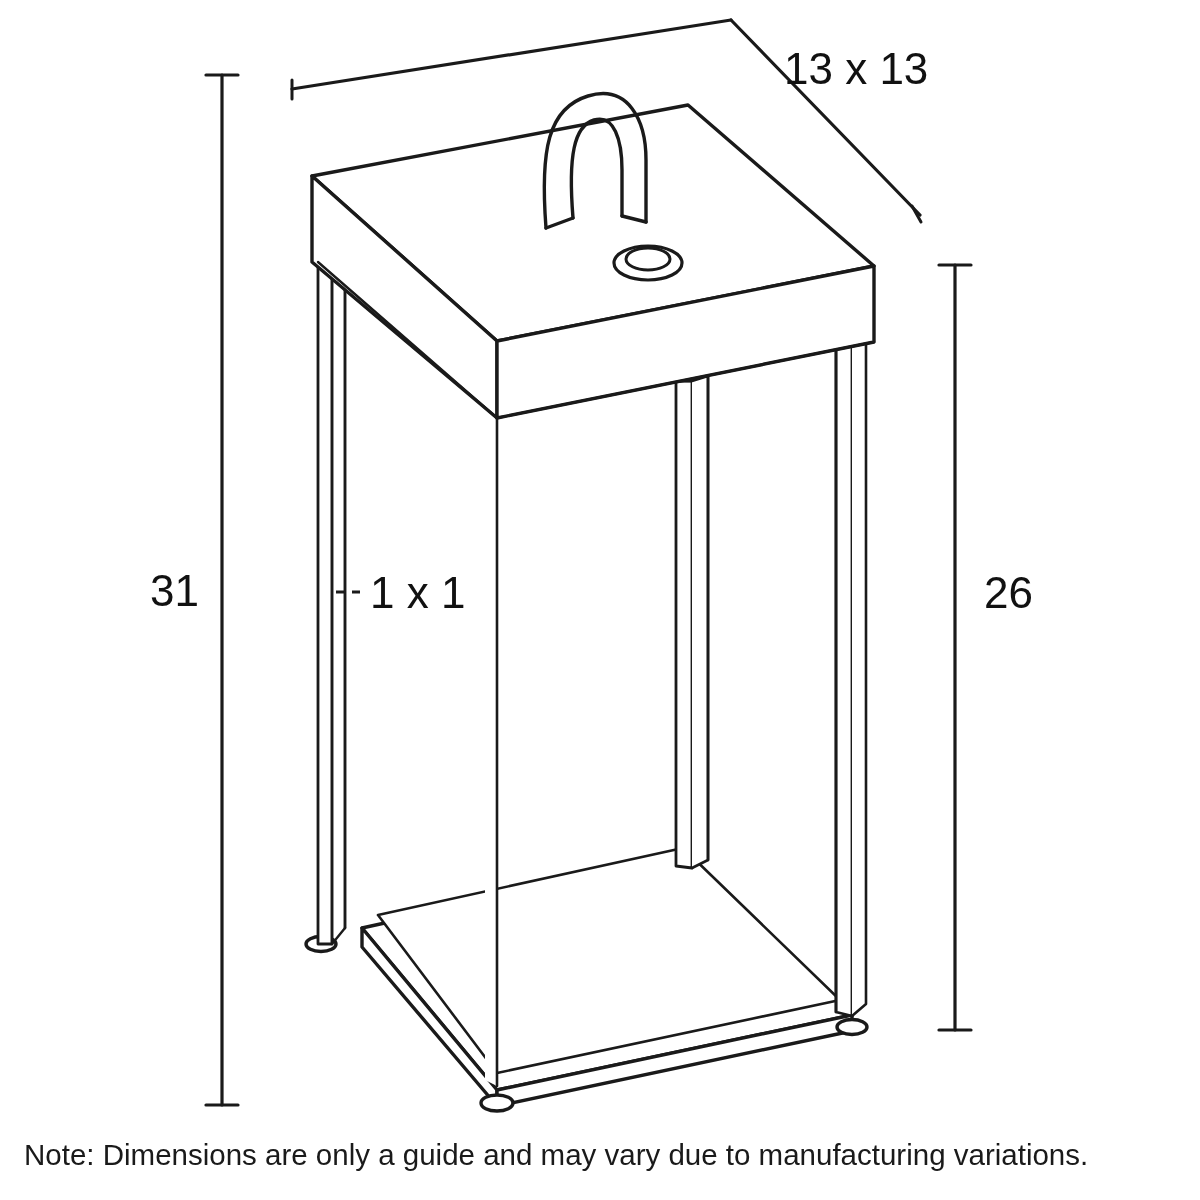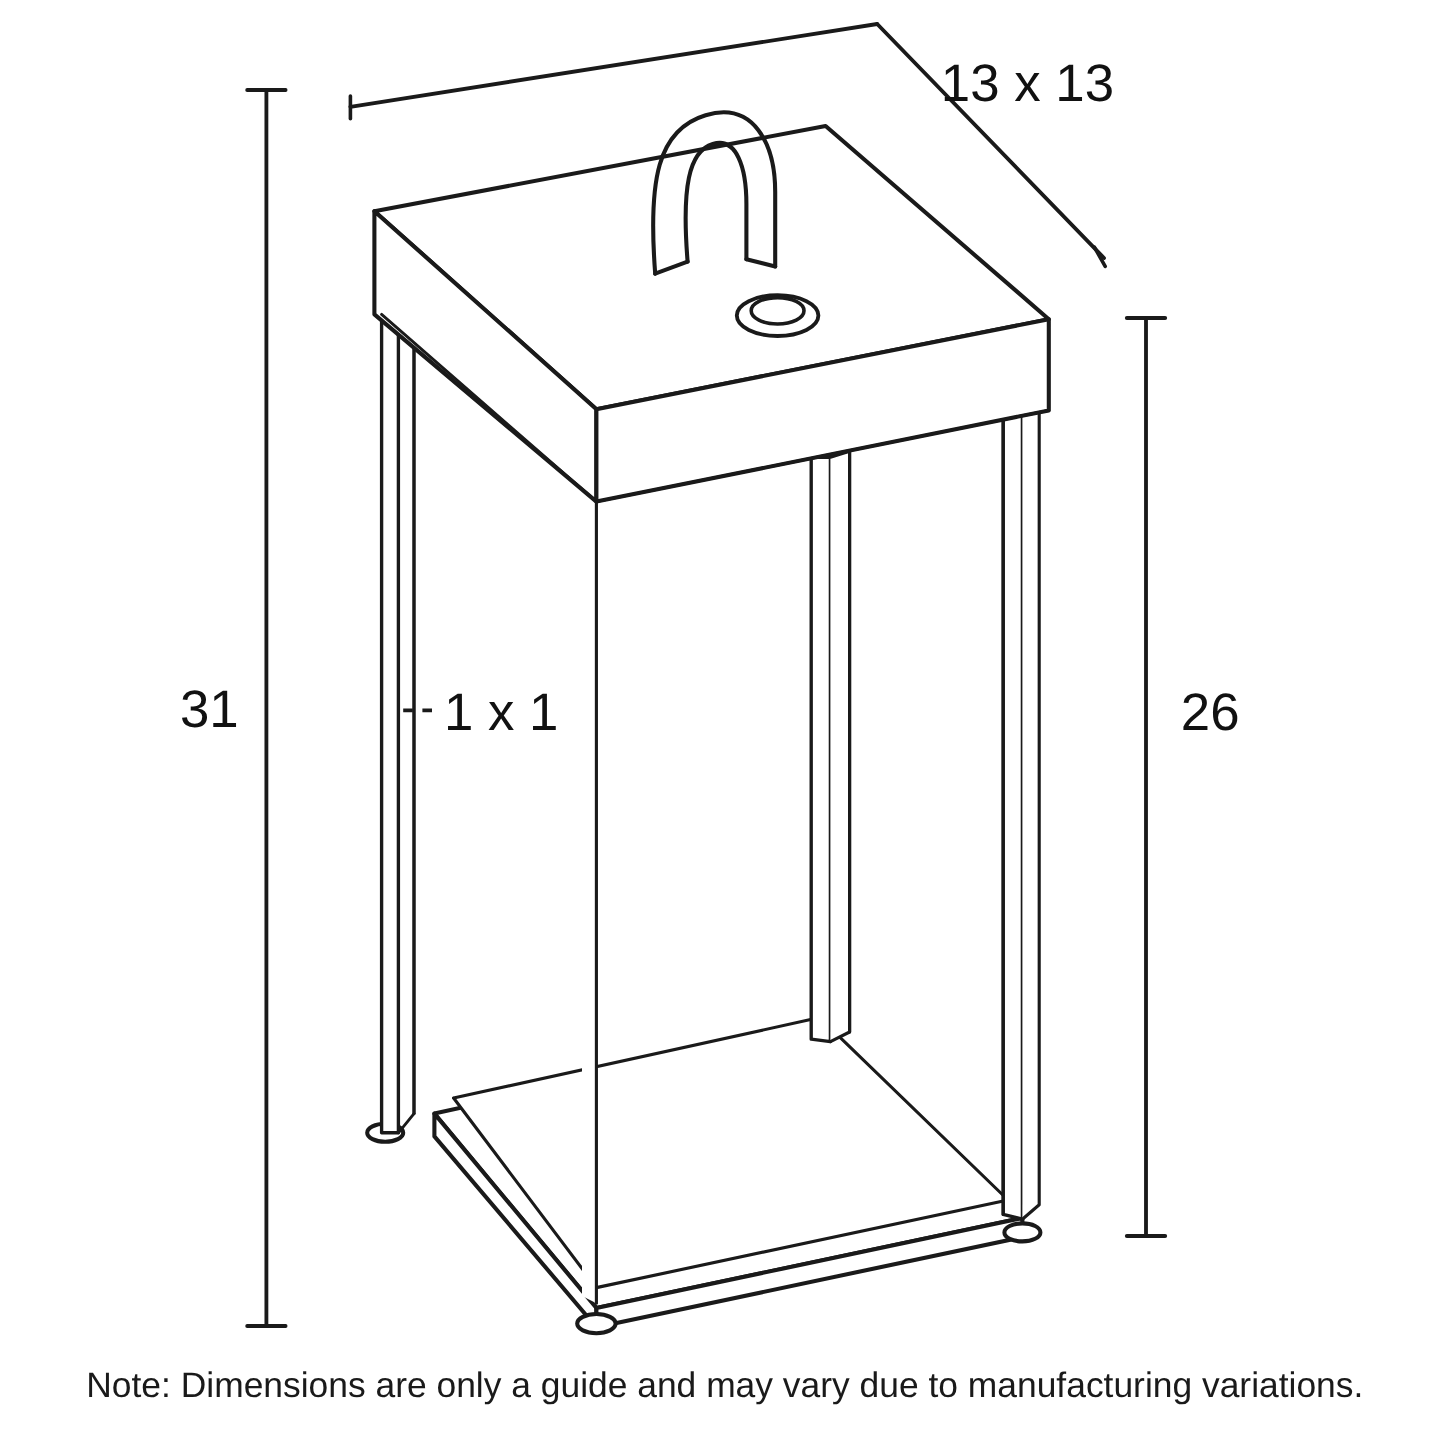--- a/index.html
+++ b/index.html
@@ -35,21 +35,20 @@
   .note-text {
     position: absolute;
     left: 24px;
     top: 1138px;
     width: 1160px;
     font-size: 29.5px;
     line-height: 34px;
     color: #1a1a1a;
     font-family: "Liberation Sans", sans-serif;
     white-space: nowrap;
-    text-align: center;
   }
 </style>
 </head>
 <body>
 
 <div id="diagram-root">
 
   <svg id="drawing" viewBox="0 0 1200 1200" xmlns="http://www.w3.org/2000/svg">
 
     <g fill="none" stroke="#1a1a1a" stroke-width="3.2" stroke-linecap="round">

